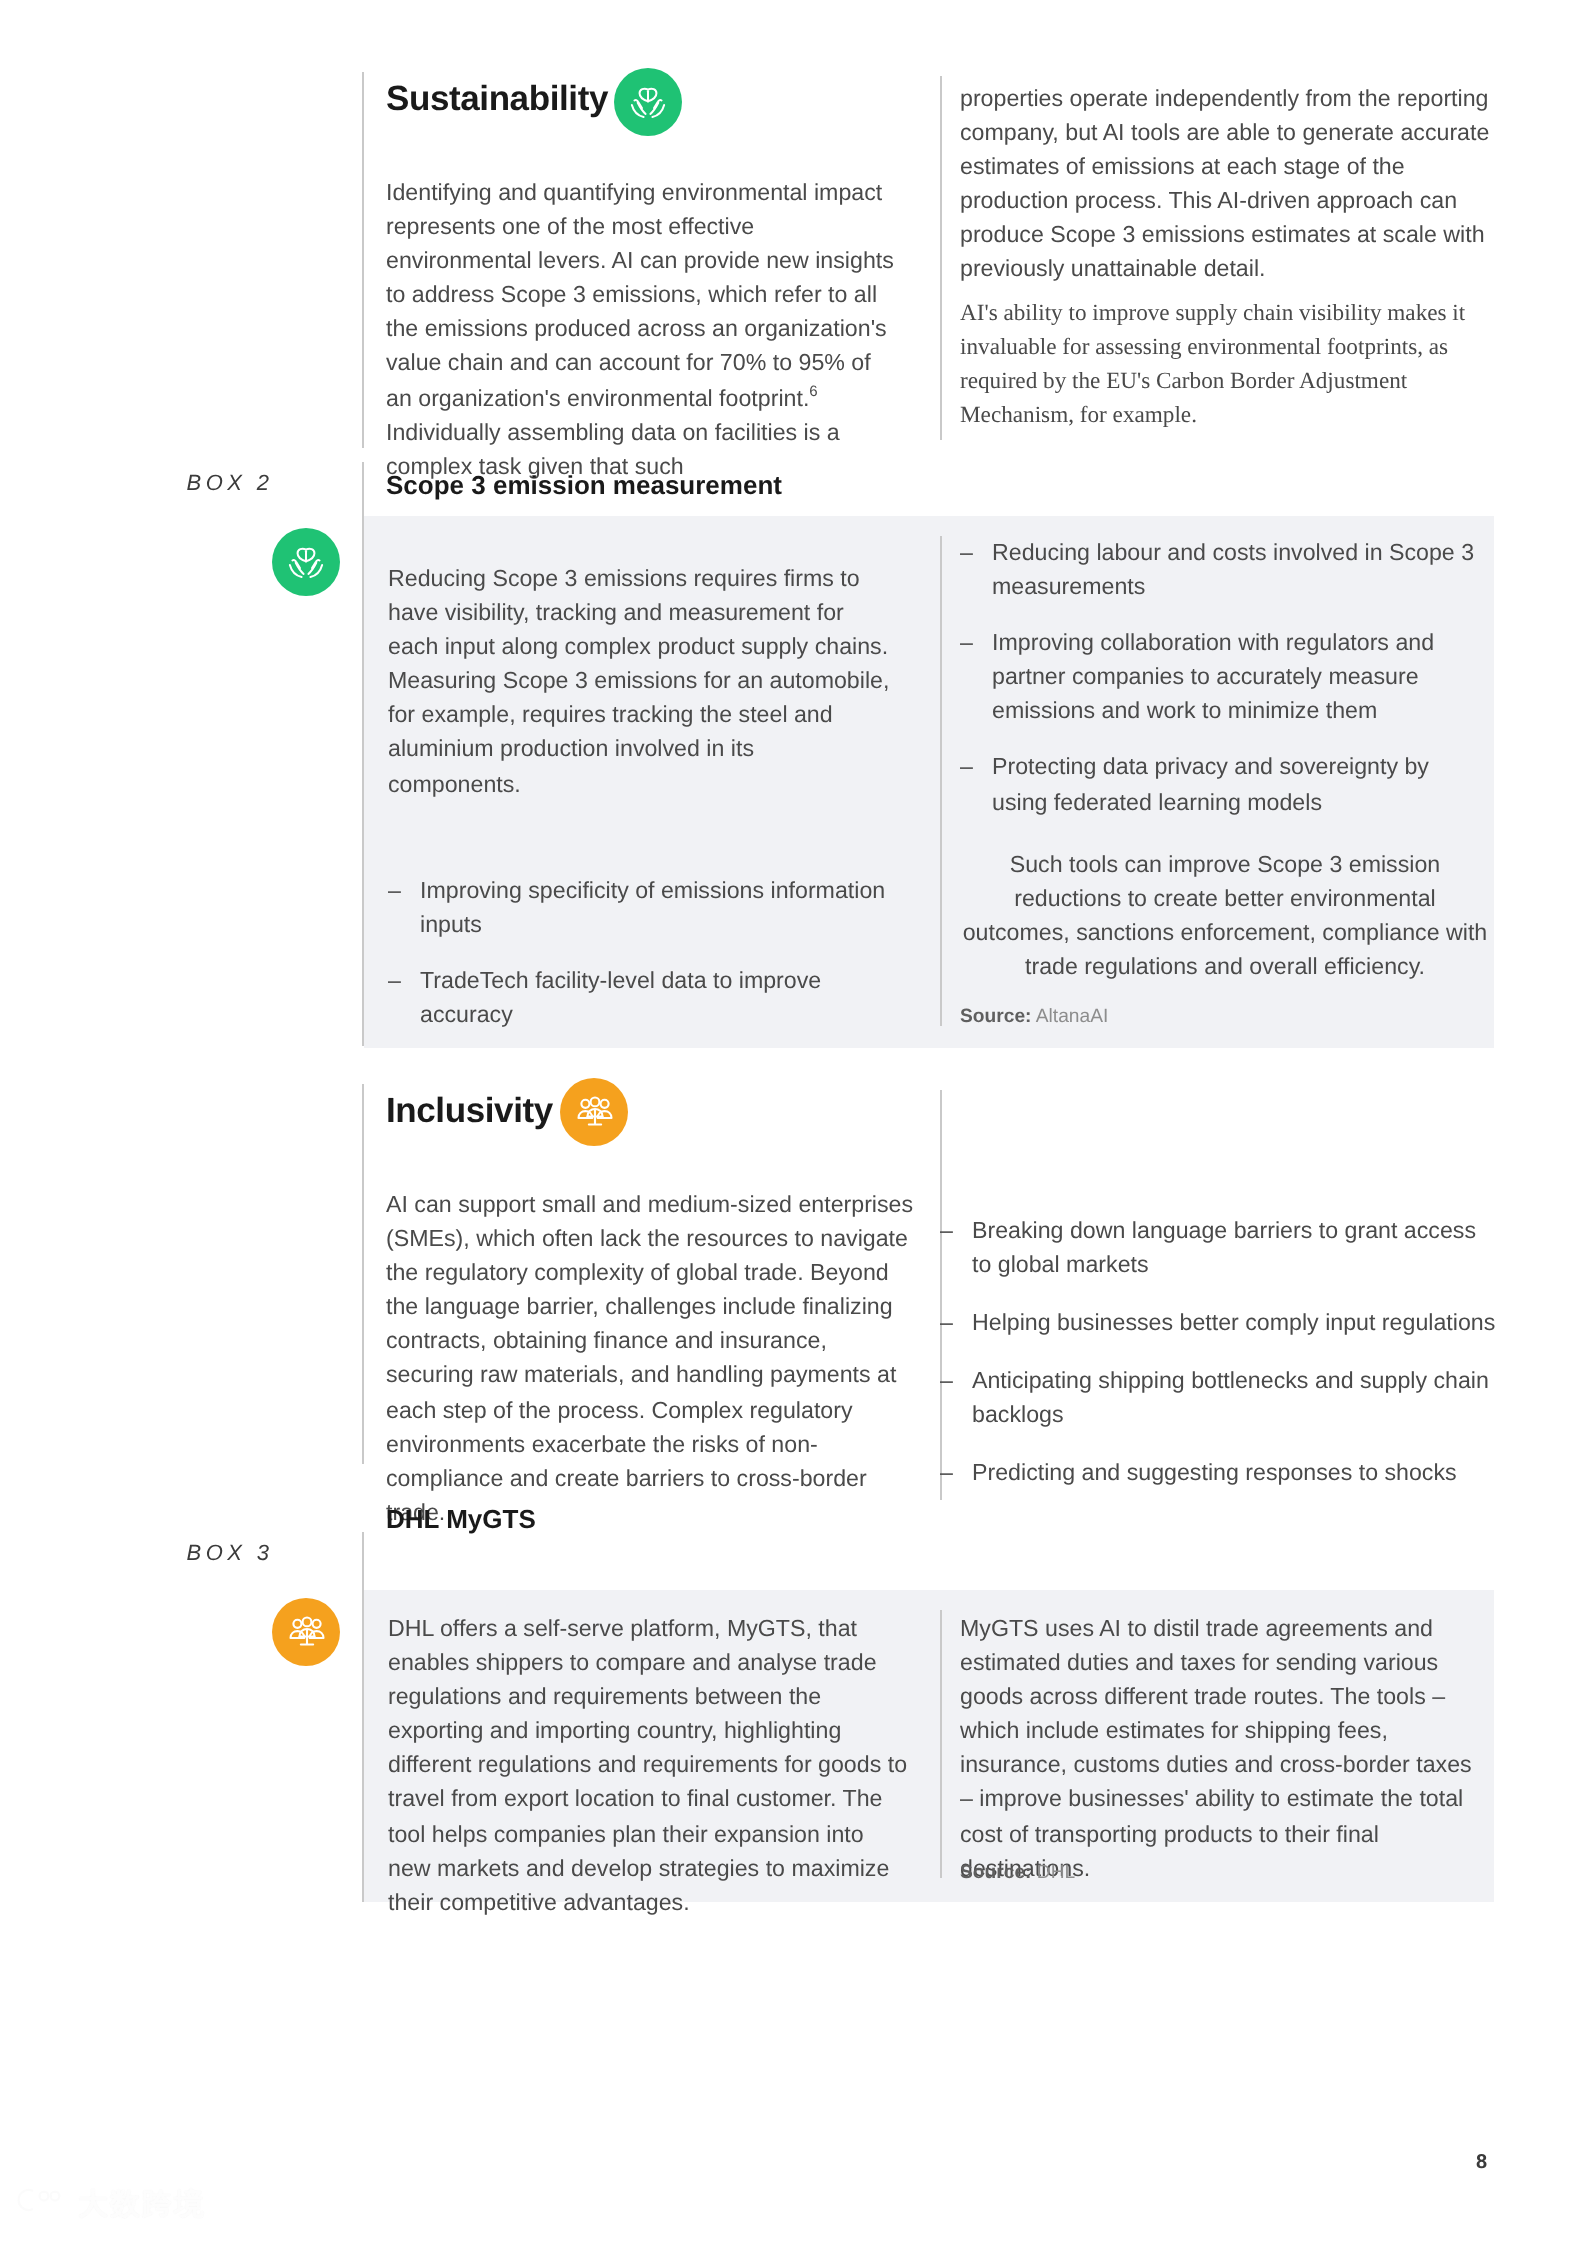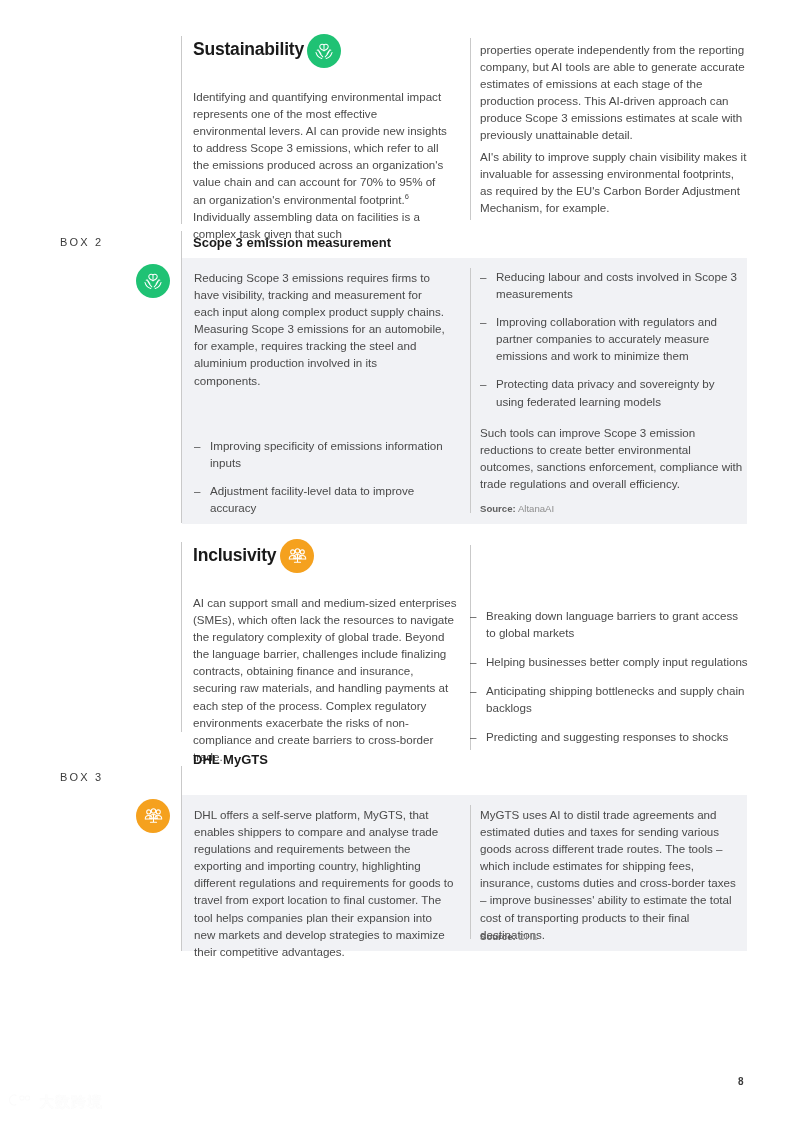--- a/index.html
+++ b/index.html
@@ -21,22 +21,23 @@
     position: absolute;
     width: 1px;
     background: #c9c9c9;
   }
 
   .boxlabel {
     position: absolute;
     font-size: 11px;
     letter-spacing: 2.2px;
     color: #3b3b3b;
-    text-align: left;
+    text-align: center;
     font-family: "Liberation Sans", sans-serif;
+    font-style: italic;
   }
 
   .boxbg {
     position: absolute;
     background: #f1f2f5;
   }
 
   .colrule {                    
     position: absolute;
     width: 1px;
@@ -152,21 +153,21 @@
       <path d="M17.6 12.4c-1.3 2.6-2.6 4.6-4.3 6.1"></path>
     </svg>
   </div>
 
   <div class="para" style="left:193px; top:88px; width:258px;"><span>Identifying and quantifying environmental impact represents one of the most effective environmental levers. AI can provide new insights to address Scope 3 emissions, which refer to all the emissions produced across an organization's value chain and can account for 70% to 95% of an organization's environmental footprint.</span><sup>6</sup><span> Individually assembling data on facilities is a complex task given that such</span></div>
 
   <div class="colrule" style="left:470px; top:38px; height:182px;"></div>
 
   <div class="para" style="left:480px; top:41px; width:268px;">properties operate independently from the reporting company, but AI tools are able to generate accurate estimates of emissions at each stage of the production process. This AI-driven approach can produce Scope 3 emissions estimates at scale with previously unattainable detail.</div>
 
-  <div class="para" style="left:480px; top:148px; width:268px;">AI's ability to improve supply chain visibility makes it invaluable for assessing environmental footprints, as required by the EU's Carbon Border Adjustment Mechanism, for example.</div>
+  <div class="para" style="left:480px; top:148px; width:268px;font-family:Liberation Serif, serif;">AI's ability to improve supply chain visibility makes it invaluable for assessing environmental footprints, as required by the EU's Carbon Border Adjustment Mechanism, for example.</div>
 
   <div class="boxlabel" style="left:60px; top:236px; width:110px;">BOX 2</div>
 
   <div class="rail" style="left:181px; top:231px; height:292px;"></div>
 
   <div class="b-title" style="left:193px; top:235px;">Scope 3 emission measurement</div>
 
   <div class="icon-circle" style="left:136px; top:264px; width:34px; height:34px; background:#1FC274;">
     <svg width="22" height="22" viewBox="0 0 24 24" fill="none" stroke="#ffffff" stroke-width="1.1" stroke-linecap="round" stroke-linejoin="round">
       <path d="M12 5.2c2.2-1.1 4.6-.2 4.6 2.0 0 2.0-2.1 3.6-4.6 4.4"></path>
@@ -176,52 +177,52 @@
       <path d="M19.4 11.2c-.7-.5-1.5-.2-1.9.5l-2.2 3.6"></path>
       <path d="M3.2 13.6c.9 3.4 3.3 5.8 6.4 6.6"></path>
       <path d="M20.8 13.6c-.9 3.4-3.3 5.8-6.4 6.6"></path>
       <path d="M6.4 12.4c1.3 2.6 2.6 4.6 4.3 6.1"></path>
       <path d="M17.6 12.4c-1.3 2.6-2.6 4.6-4.3 6.1"></path>
     </svg>
   </div>
 
   <div class="boxbg" style="left:182px; top:258px; width:565px; height:266px;"></div>
 
-  <div class="para" style="left:194px; top:269px; width:252px;">Reducing Scope 3 emissions requires firms to have visibility, tracking and measurement for each input along complex product supply chains. Measuring Scope 3 emissions for an automobile, for example, requires tracking the steel and aluminium production involved in its components.</div>
+  <div class="para" style="left:194px; top:281px; width:252px;">Reducing Scope 3 emissions requires firms to have visibility, tracking and measurement for each input along complex product supply chains. Measuring Scope 3 emissions for an automobile, for example, requires tracking the steel and aluminium production involved in its components.</div>
 
 
   <div class="bullets" style="left:194px; top:437px; width:252px;">
     <div class="bullet">
       <span class="dash">–</span>
       <span class="btext">Improving specificity of emissions information inputs</span>
     </div>
     <div class="bullet">
       <span class="dash">–</span>
-      <span class="btext">Adjustment facility-level data to improve accuracy</span>
+      <span class="btext">TradeTech facility-level data to improve accuracy</span>
     </div>
   </div>
 
   <div class="colrule" style="left:470px; top:268px; height:245px;"></div>
 
   <div class="bullets" style="left:480px; top:268px; width:265px;">
     <div class="bullet">
       <span class="dash">–</span>
       <span class="btext">Reducing labour and costs involved in Scope 3 measurements</span>
     </div>
     <div class="bullet">
       <span class="dash">–</span>
       <span class="btext">Improving collaboration with regulators and partner companies to accurately measure emissions and work to minimize them</span>
     </div>
     <div class="bullet">
       <span class="dash">–</span>
       <span class="btext">Protecting data privacy and sovereignty by using federated learning models</span>
     </div>
   </div>
 
-  <div class="para" style="left:480px; top:424px; width:265px;">Such tools can improve Scope 3 emission reductions to create better environmental outcomes, sanctions enforcement, compliance with trade regulations and overall efficiency.</div>
+  <div class="para" style="left:480px; top:424px; width:265px;text-align:center;">Such tools can improve Scope 3 emission reductions to create better environmental outcomes, sanctions enforcement, compliance with trade regulations and overall efficiency.</div>
 
   <div class="source" style="left:480px; top:503px;">
     <b>Source:</b>
     <span>AltanaAI</span>
   </div>
 
   <div class="rail" style="left:181px; top:542px; height:190px;"></div>
 
   <div class="h-title" style="left:193px; top:545px;">Inclusivity</div>
 

